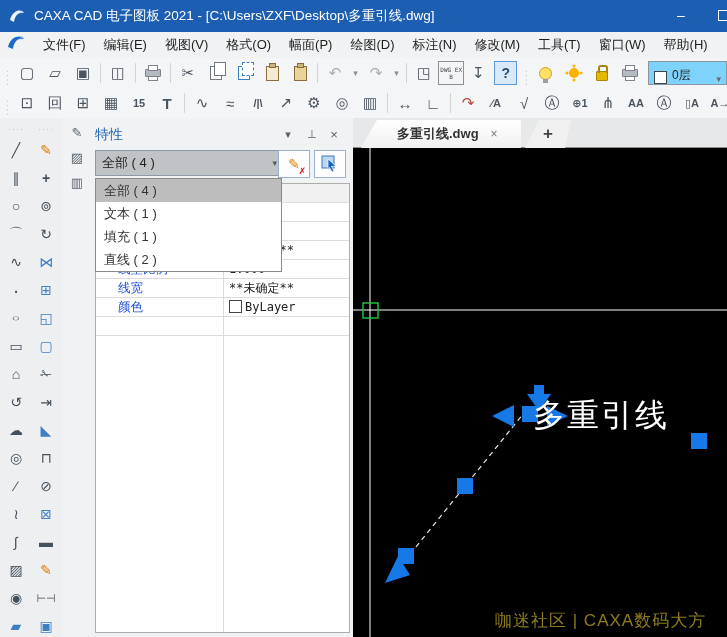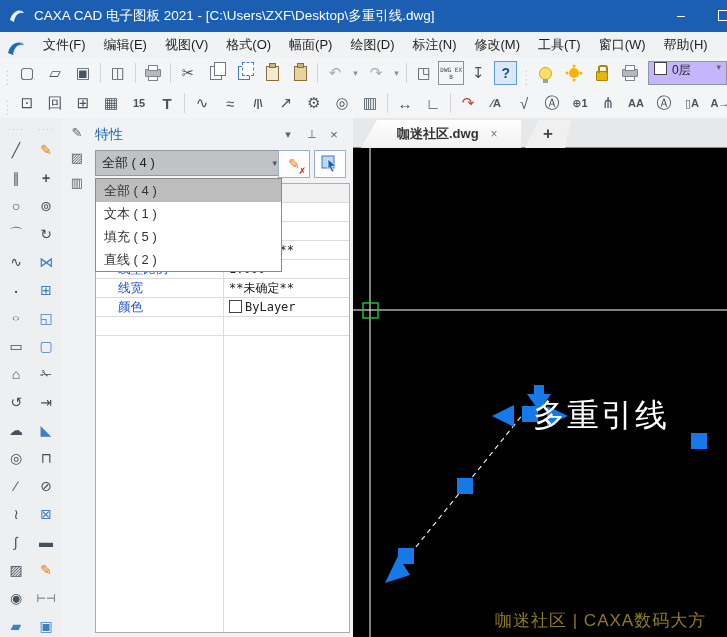--- a/index.html
+++ b/index.html
@@ -11,21 +11,21 @@
   #titlebar{position:absolute;left:0;top:0;width:727px;height:32px;background:#1c5fb2;color:#fff;}
   #titlebar .ttl{position:absolute;left:34px;top:0;line-height:32px;font-size:13.5px;white-space:nowrap}
   #titlebar .appico{position:absolute;left:8px;top:7px}
   .winbtn{position:absolute;top:6px;width:26px;height:18px;color:#fff;font-size:14px;
           display:flex;align-items:center;justify-content:center}
   #btn-max{left:712px;width:24px;border:0}
   #btn-max i{display:block;width:10px;height:9px;border:1px solid #fff}
 
   
   #menubar{position:absolute;left:0;top:32px;width:727px;height:26px;background:#f1f2f3;
-           border-bottom:1px solid #dcdcdc;display:flex;align-items:flex-end}
+           border-bottom:1px solid #dcdcdc;display:flex;align-items:flex-start}
   #menubar .logo{margin:0 8px 0 6px}
   .mitem{padding:0 9px;font-size:13px;color:#1d1d1d;line-height:26px;cursor:default}
 
   
   .tbrow{position:absolute;left:0;width:727px;height:30px;background:#f4f5f6;display:flex;align-items:center}
   #tbar1{top:58px;border-bottom:1px solid #e4e4e4}
   #tbar2{top:88px;border-bottom:1px solid #cfcfcf}
   .grip{color:#c2c6ca;font-size:10px;letter-spacing:1px;margin:0 2px 0 3px;transform:rotate(90deg);width:8px}
   .ic{width:28px;height:24px;display:flex;align-items:center;justify-content:center;
       font-size:15px;color:#4a5560;flex:0 0 auto}
@@ -49,22 +49,22 @@
   .i-clip{width:11px;height:13px;background:#f3ead2;border:1px solid #8a6d3b;position:relative}
   .i-clip::before{content:"";position:absolute;left:2px;top:-4px;width:5px;height:3px;background:#c9b37e;border:1px solid #8a6d3b}
   .i-clip.gold{background:#e8d49a}
   .i-bulb{width:11px;height:11px;border-radius:50%;background:#ffe066;border:1px solid #c9a227;position:relative}
   .i-bulb::after{content:"";position:absolute;left:3px;top:11px;width:5px;height:4px;background:#9aa0a6}
   .i-sun{width:10px;height:10px;border-radius:50%;background:#ffb300;
          box-shadow:0 -7px 0 -3.5px #ffb300,0 7px 0 -3.5px #ffb300,-7px 0 0 -3.5px #ffb300,7px 0 0 -3.5px #ffb300}
   .i-lock{width:10px;height:8px;background:#e6b800;border:1px solid #a8860b;border-radius:1px;position:relative;margin-top:5px}
   .i-lock::before{content:"";position:absolute;left:1px;top:-7px;width:6px;height:6px;border:2px solid #a8860b;border-bottom:none;border-radius:3px 3px 0 0}
   .i-swatch{width:11px;height:11px;background:#fff;border:1px solid #444;display:inline-block}
-  #layercombo{display:flex;align-items:flex-start;gap:5px;width:78px;height:22px;border:1px solid #8a96a3;
-              background:#c4b5fd;padding:0 5px;margin-left:4px;font-size:12px;color:#222}
+  #layercombo{display:flex;align-items:flex-end;gap:5px;width:78px;height:22px;border:1px solid #8a96a3;
+              background:#7dd3fc;padding:0 5px;margin-left:4px;font-size:12px;color:#222}
   #layercombo .arr{margin-left:auto;font-size:9px;color:#666}
 
   
   #ltool{position:absolute;left:0;top:118px;width:62px;bottom:0;background:#edeff0;overflow:hidden}
   .lcol{position:absolute;top:6px;width:28px;display:flex;flex-direction:column;align-items:center}
   #lcol1{left:2px}#lcol2{left:32px}
   .ldots{height:12px;font-size:9px;color:#bfc3c7;letter-spacing:1px;line-height:10px}
   .lic{width:24px;height:28px;display:flex;align-items:center;justify-content:center;font-size:14px;color:#44505c}
   .lic.bl{color:#3f7fc4}
   .lic.sq{transform:scaleY(.62)}
@@ -339,29 +339,29 @@
         </div>
       <div class="prow">
         <span class="lab"></span>
         <span class="val"></span>
         </div>
     </div>
 
     <div id="pdrop">
       <div class="ditem sel">全部 ( 4 )</div>
       <div class="ditem">文本 ( 1 )</div>
-      <div class="ditem">填充 ( 5 )</div>
+      <div class="ditem">填充 ( 1 )</div>
       <div class="ditem">直线 ( 2 )</div>
     </div>
   </div>
 
   <div id="cv">
     <div id="tabbar">
       <div id="tab-act">
-        <span class="tl">咖迷社区.dwg</span>
+        <span class="tl">多重引线.dwg</span>
         <span class="tx">×</span>
       </div>
       <div id="tab-new">+</div>
     </div>
     <div id="black">
       <svg width="374" height="489" viewBox="0 0 374 489" style="position:absolute;left:0;top:0">
 
         <line x1="17" y1="0" x2="17" y2="489" stroke="#ffffff" stroke-width="1"></line>
         <line x1="0" y1="162" x2="374" y2="162" stroke="#ffffff" stroke-width="1"></line>
         <rect x="10" y="155" width="15" height="15" fill="none" stroke="#21c83f" stroke-width="1.4"></rect>

